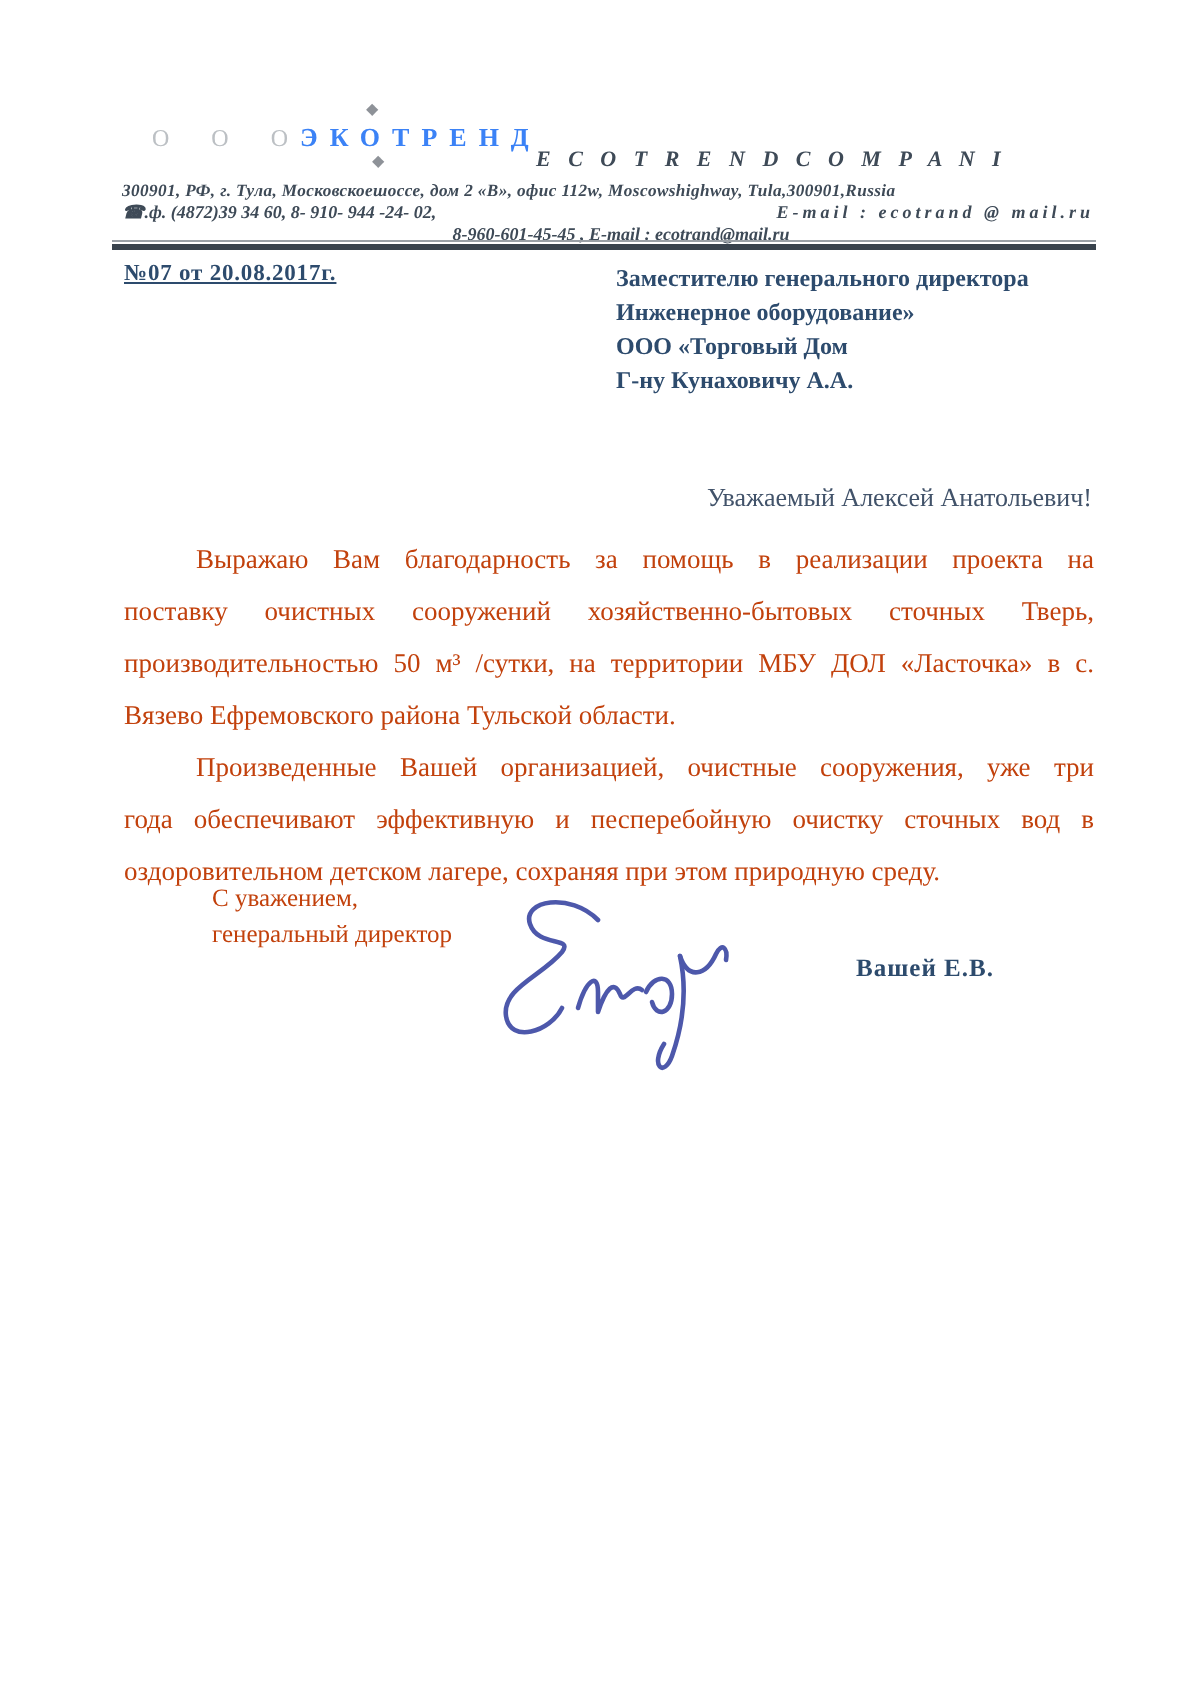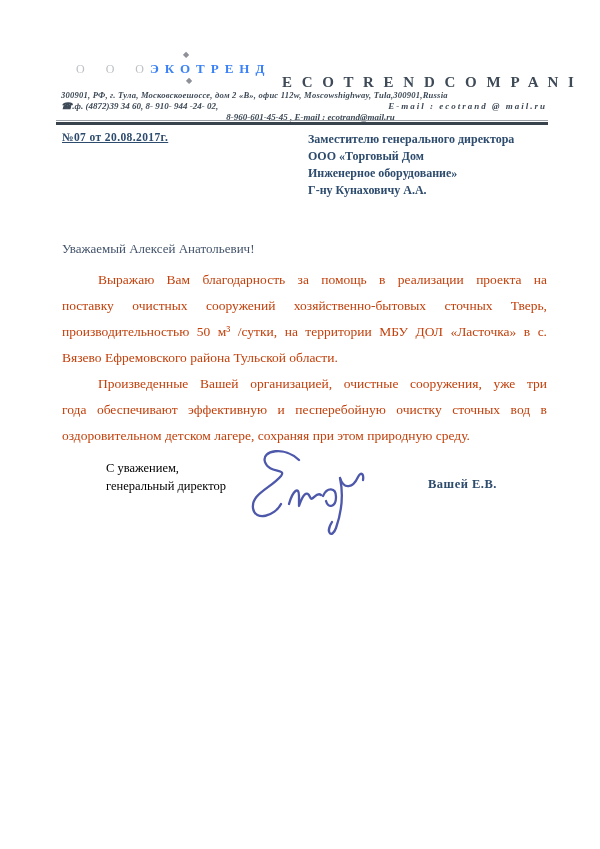--- a/index.html
+++ b/index.html
@@ -19,22 +19,22 @@
   }
   .logo-name{
     position:absolute;left:150px;top:11px;
     font-size:13px;letter-spacing:6px;color:#3b82f6;font-weight:bold;
   }
   .logo-leaf{position:absolute;font-size:8px;color:#8e9298;}
   .leaf-top{left:183px;top:0px;}
   .leaf-bottom{left:186px;top:26px;}
   
   .company-en{
-    position:absolute;left:282px;top:74px;
-    font-weight:bold;font-size:15px;
+    position:absolute;left:268px;top:74px;
+    font-style:italic;font-weight:bold;font-size:11px;
     letter-spacing:3px;color:#3e4a57;white-space:nowrap;
   }
   .contact{
     position:absolute;left:61px;top:90px;width:486px;
     font-style:italic;font-weight:bold;color:#3e4a57;
   }
   .contact .l1{font-size:8.6px;letter-spacing:0.2px;white-space:nowrap;}
   .contact .l2{display:flex;justify-content:space-between;font-size:9px;margin-top:1px;font-style:italic;}
   .contact .l2 .email-sp{letter-spacing:2px;}
   .contact .l3{font-size:9px;margin-top:1px;padding-left:13px;text-align:center;}
@@ -48,36 +48,36 @@
     font-size:11.5px;font-weight:bold;color:#2d4b6d;
     text-decoration:underline;letter-spacing:0.4px;white-space:nowrap;
   }
   .recipient{
     position:absolute;left:308px;top:131px;width:260px;
     font-size:12px;font-weight:bold;color:#2d4b6d;line-height:17px;
   }
   
   .salutation{
     position:absolute;left:62px;top:241px;width:484px;
-    text-align:left;font-size:13px;color:#42536a;
+    text-align:right;font-size:13px;color:#42536a;
   }
   .para{position:absolute;left:62px;width:485px;color:#c2410c;font-size:13.5px;}
   .p1{top:267px;}
   .p2{top:371px;}
   .bline{
     height:26px;line-height:26px;
     text-align:justify;text-align-last:justify;
     white-space:nowrap;overflow:visible;
   }
   .bline.first{text-indent:36px;}
   .bline.last{text-align-last:left;}
   
   .closing{
-    position:absolute;left:106px;top:459px;
-    font-size:12.5px;color:#000000;line-height:18px;
+    position:absolute;left:106px;top:440px;
+    font-size:12.5px;color:#c2410c;line-height:18px;
   }
   .signer-name{
     position:absolute;left:428px;top:477px;
     font-size:12.5px;font-weight:bold;color:#2d4b6d;letter-spacing:0.5px;
   }
   .signature{position:absolute;left:243px;top:444px;width:150px;height:92px;}
 </style>
 </head>
 <body>
 
@@ -103,22 +103,22 @@
 
   <div class="rule">
     <div class="rule-thin"></div>
     <div class="rule-thick"></div>
   </div>
 
   <div class="ref-line">№07 от 20.08.2017г.</div>
 
   <div class="recipient">
     <div>Заместителю генерального директора</div>
+    <div>Инженерное оборудование»</div>
     <div>ООО «Торговый Дом</div>
-    <div>Инженерное оборудование»</div>
     <div>Г-ну Кунаховичу А.А.</div>
   </div>
 
   <div class="salutation">Уважаемый Алексей Анатольевич!</div>
 
   <div class="para p1">
     <div class="bline first">Выражаю Вам благодарность за помощь в реализации проекта на</div>
     <div class="bline">поставку очистных сооружений хозяйственно-бытовых сточных Тверь,</div>
     <div class="bline">производительностью 50 м³ /сутки, на территории МБУ ДОЛ «Ласточка» в с.</div>
     <div class="bline last">Вязево Ефремовского района Тульской области.</div>

